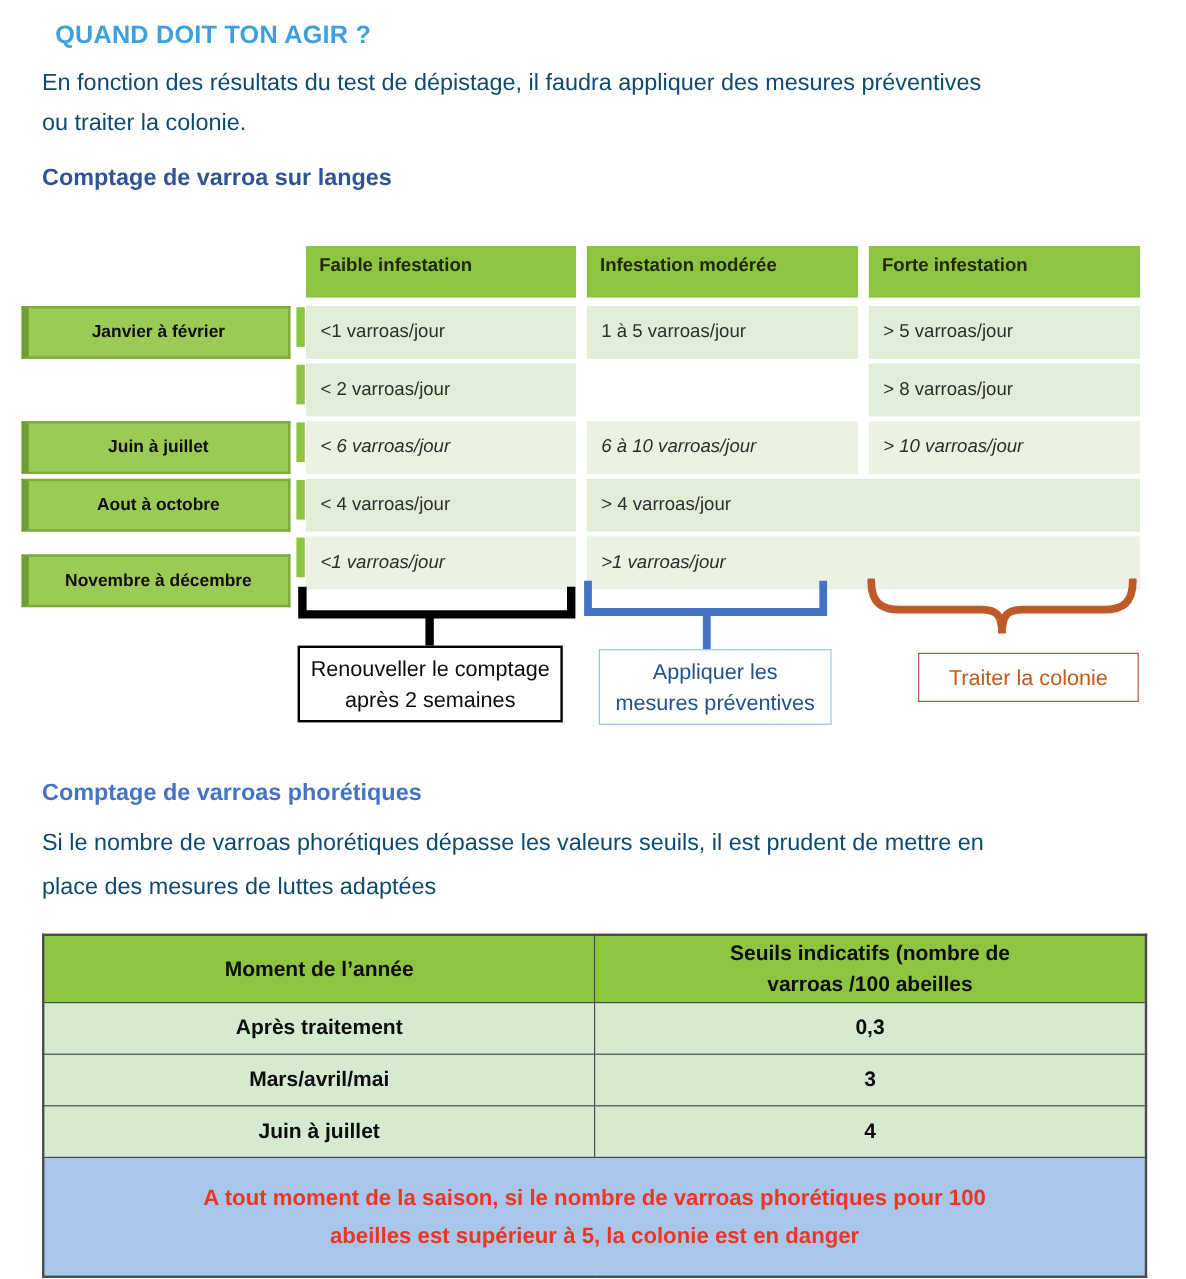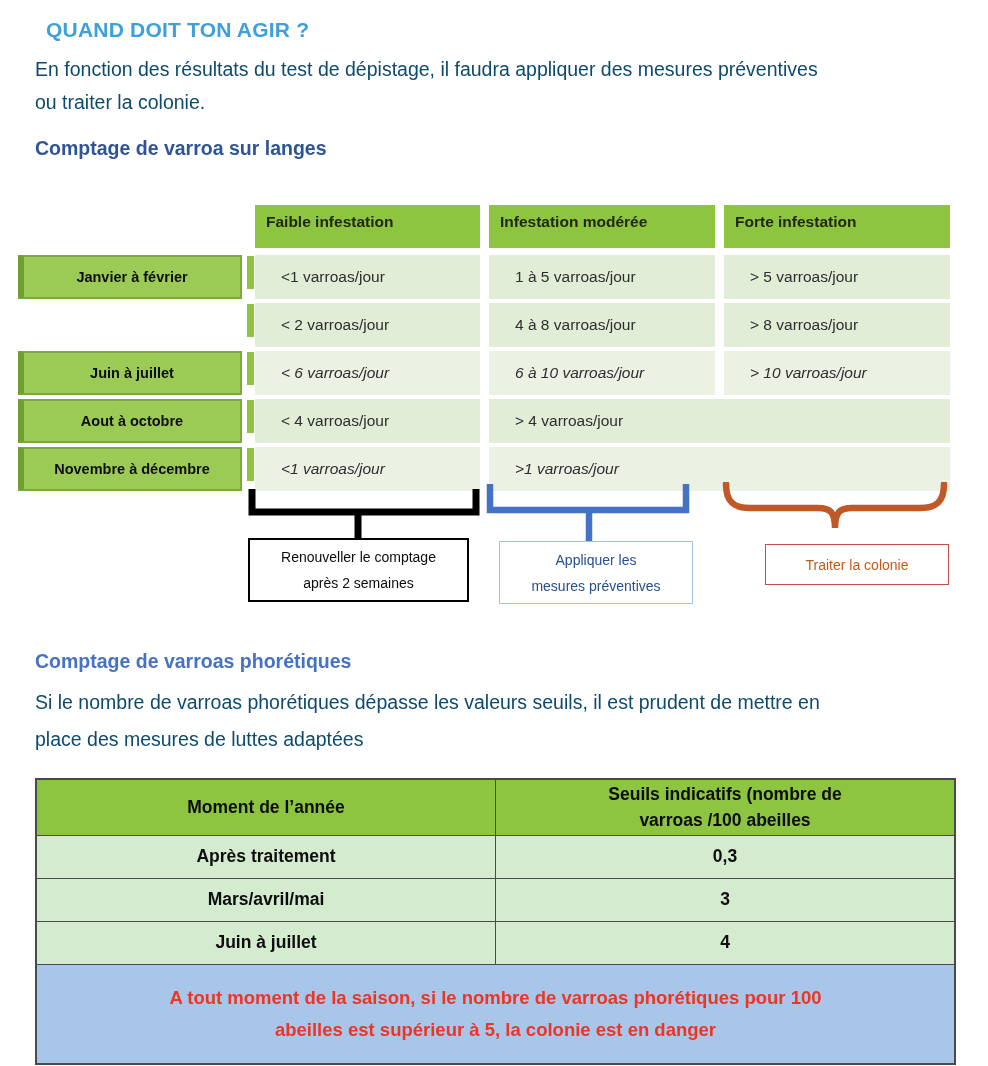--- a/index.html
+++ b/index.html
@@ -19,28 +19,28 @@
 
   
   .t1h{top:205px;height:43px;width:225px;background:#8DC440;color:#20290e;
        font-weight:bold;font-size:15.5px;padding:8px 0 0 11px;box-sizing:border-box;}
   .t1label{left:18px;width:224px;height:44px;background:#9CCB55;
        border:2px solid #7CAA3C;border-left:6px solid #6F9E33;box-sizing:border-box;
        display:flex;align-items:center;justify-content:center;
        font-weight:bold;font-size:14.5px;color:#0e0e0e;text-align:center;}
   .t1tab{left:247px;width:7px;height:33px;background:#8DC440;}
   .t1cell{height:44px;background:#E1EDD6;display:flex;align-items:center;
-       font-size:15.5px;color:#2e2e2e;padding-left:26px;box-sizing:border-box;}
+       font-size:15.5px;color:#2e2e2e;padding-left:12px;box-sizing:border-box;}
   .t1cell.lt{background:#EBF2E4;font-style:italic;}
   .c1{left:255px;width:225px;} .c2{left:489px;width:226px;} .c3{left:724px;width:226px;}
   .cmerge{left:489px;width:461px;}
 
   
   .callout{box-sizing:border-box;display:flex;flex-direction:column;align-items:center;
-       justify-content:center;text-align:center;font-size:14px;line-height:26px;background:#fff;}
+       justify-content:center;text-align:center;font-size:18px;line-height:26px;background:#fff;}
   .box-black{left:248px;top:538px;width:221px;height:64px;border:2px solid #000;color:#0c0c0c;}
   .box-blue{left:499px;top:541px;width:194px;height:63px;border:1.5px solid #9DC3E6;color:#24508F;}
   .box-orange{left:752px;top:544px;width:184px;height:41px;border:1.5px solid #C0504D;color:#C45A18;margin-left:13px;}
 
   
   .t2{left:35px;top:778px;width:921px;border-collapse:collapse;
       font-family:"Liberation Sans",sans-serif;}
   .t2 th,.t2 td{border:1.5px solid #4a4a4a;text-align:center;vertical-align:middle;
       font-weight:bold;color:#0d0d0d;box-sizing:border-box;}
   .t2{border:2px solid #4a4a4a;}
@@ -63,34 +63,33 @@
   </div>
   <div class="abs h2 h2a">Comptage de varroa sur langes</div>
 
   <div class="abs t1h c1">Faible infestation</div>
   <div class="abs t1h c2">Infestation modérée</div>
   <div class="abs t1h c3">Forte infestation</div>
 
   <div class="abs t1label" style="top:255px">Janvier à février</div>
   <div class="abs t1label" style="top:351px">Juin à juillet</div>
   <div class="abs t1label" style="top:399px">Aout à octobre</div>
-  <div class="abs t1label" style="top:447px">Novembre à décembre</div>
+  <div class="abs t1label" style="top:462px">Novembre à décembre</div>
 
   <div class="abs t1tab" style="top:256px"></div>
   <div class="abs t1tab" style="top:304px"></div>
   <div class="abs t1tab" style="top:352px"></div>
   <div class="abs t1tab" style="top:400px"></div>
   <div class="abs t1tab" style="top:448px"></div>
 
   <div class="abs t1cell c1" style="top:255px">&lt;1 varroas/jour</div>
   <div class="abs t1cell c2" style="top:255px">1 à 5 varroas/jour</div>
   <div class="abs t1cell c3" style="top:255px">&gt; 5 varroas/jour</div>
 
   <div class="abs t1cell c1" style="top:303px">&lt; 2 varroas/jour</div>
-  <div class="abs t1cell c2" style="top:303px">4 à 8 varroas/jour</div>
   <div class="abs t1cell c3" style="top:303px">&gt; 8 varroas/jour</div>
 
   <div class="abs t1cell lt c1" style="top:351px">&lt; 6 varroas/jour</div>
   <div class="abs t1cell lt c2" style="top:351px">6 à 10 varroas/jour</div>
   <div class="abs t1cell lt c3" style="top:351px">&gt; 10 varroas/jour</div>
 
   <div class="abs t1cell c1" style="top:399px">&lt; 4 varroas/jour</div>
   <div class="abs t1cell cmerge" style="top:399px">&gt; 4 varroas/jour</div>
 
   <div class="abs t1cell lt c1" style="top:447px">&lt;1 varroas/jour</div>

